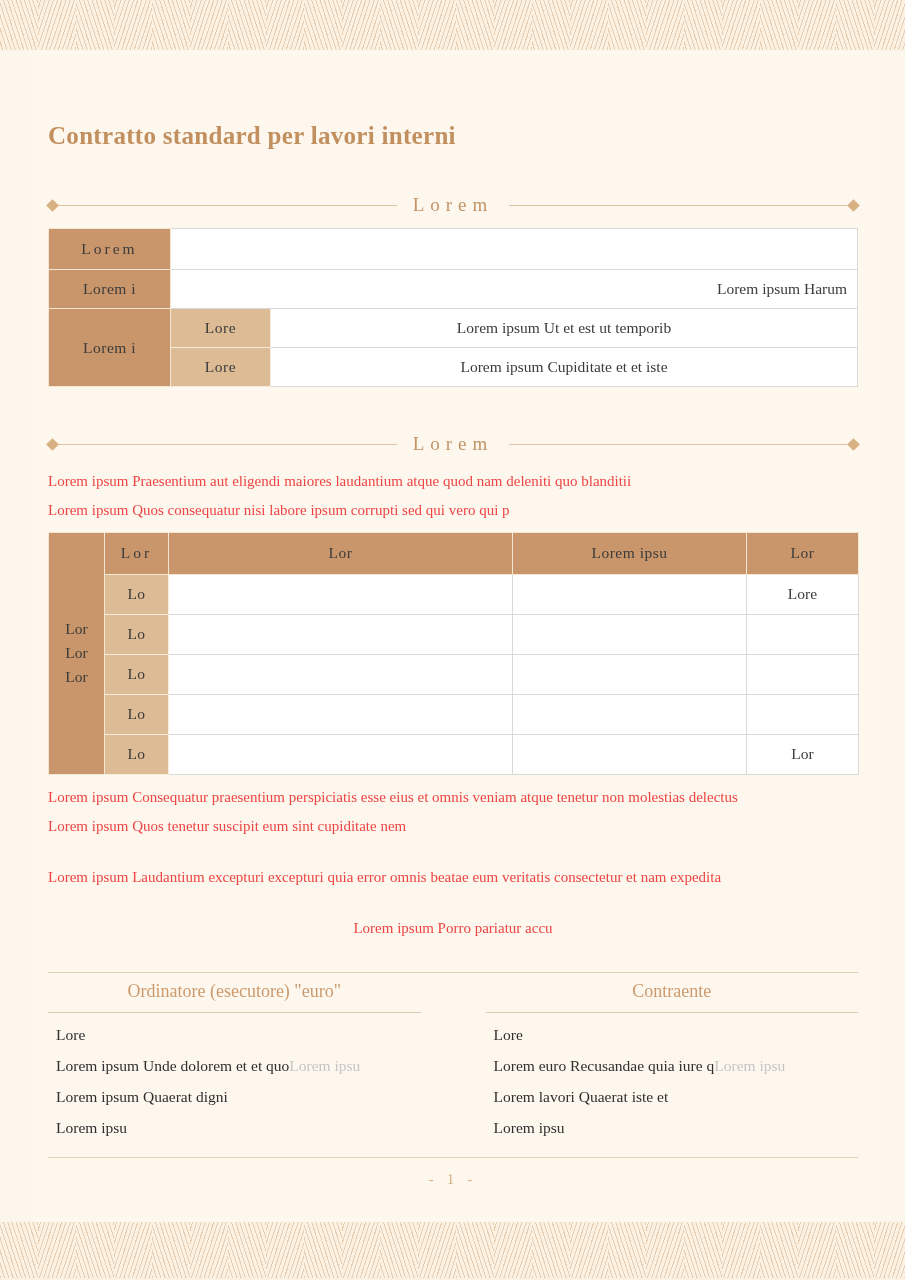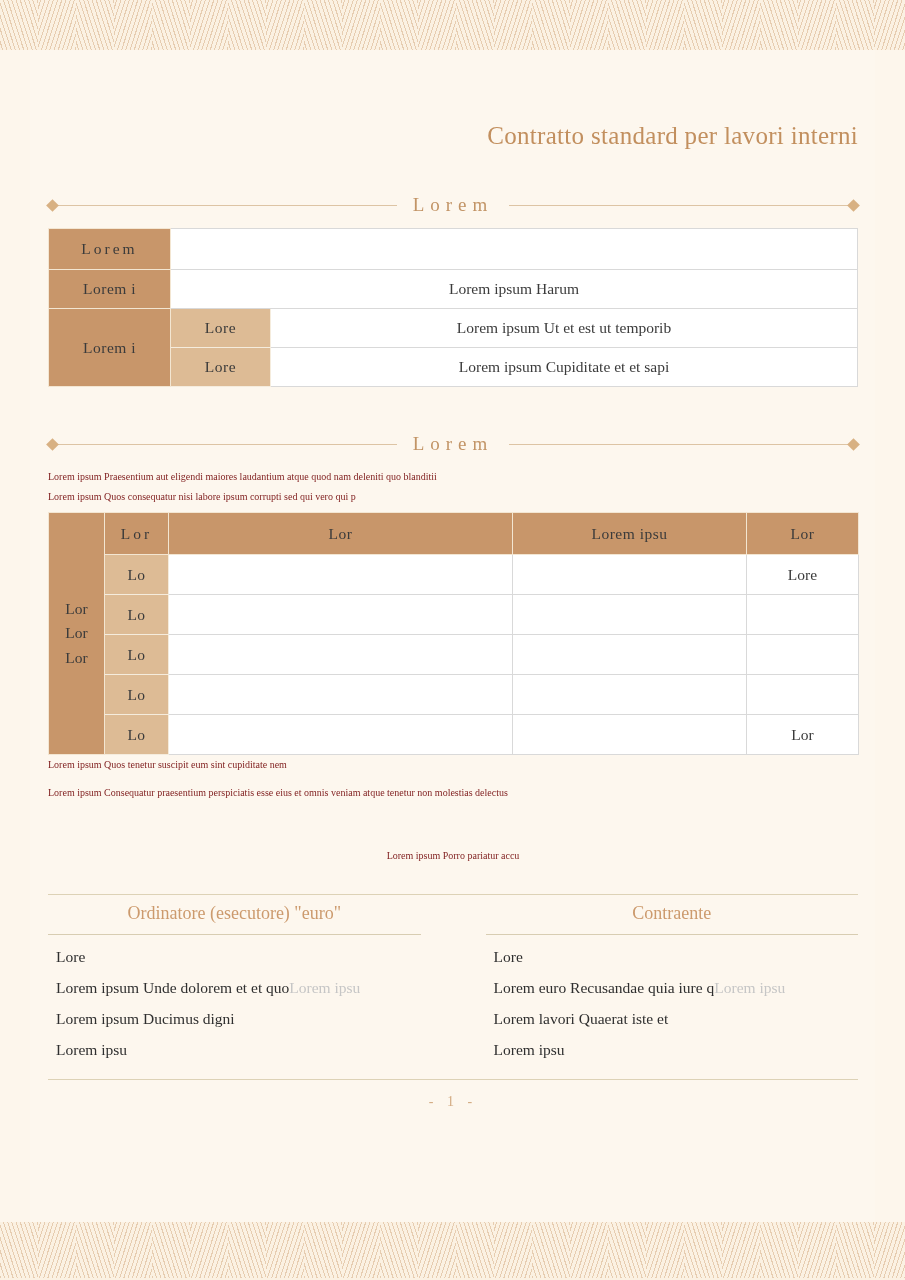--- a/index.html
+++ b/index.html
@@ -64,23 +64,23 @@
 
   .content {
     position: absolute;
     left: 18px;
     top: 0;
     width: 810px;
   }
 
   
   .doc-title {
-    text-align: right;
+    text-align: left;
     font-size: 25px;
-    font-weight: normal;
+    font-weight: bold;
     color: #c28f5e;
     letter-spacing: 0.3px;
     margin-top: 72px;
   }
 
   
   .divider {
     display: flex;
     align-items: center;
     margin-top: 44px;
@@ -133,36 +133,36 @@
   td.hd.tight { letter-spacing: 0.5px; }
   td.sub {
     background: #ddbb95 !important;
     border-color: #f5ecdd !important;
     color: #fdf3e6;
     text-align: center;
     letter-spacing: 0.5px;
     font-size: 15.5px;
   }
   td.c { text-align: center; font-family: Liberation Serif, serif; }
-  td.r { text-align: center; }
+  td.r { text-align: right; }
   td.muted { color: #c9c9c9; text-align: center; }
   td.stack { line-height: 1.55; }
 
   
   .tbl1 td { height: 20px; }
   .tbl1 tr.r1 td { height: 22px; }
 
   
   .tbl2 td { height: 21px; }
   .tbl2 td.hd { padding: 10px 8px; }
 
   
   p.para {
-    font-size: 10px;
-    color: #7f1d1d;
+    font-size: 15px;
+    color: #ef4444;
     margin: 0;
     line-height: 1.95;
   }
   p.para.center { text-align: center; }
   .gap { height: 22px; }
 
   
   .sig-wrap { margin-top: 28px; }
   .sig-top-rule {
     height: 1px;
@@ -268,21 +268,21 @@
           <td class="hd tight">Lorem i</td>
           <td colspan="2" class="r">Lorem ipsum Harum</td>
         </tr>
         <tr>
           <td class="hd tight" rowspan="2">Lorem i</td>
           <td class="sub">Lore</td>
           <td class="c">Lorem ipsum Ut et est ut temporib</td>
         </tr>
         <tr>
           <td class="sub">Lore</td>
-          <td class="c">Lorem ipsum Cupiditate et et sapi</td>
+          <td class="c">Lorem ipsum Cupiditate et et iste</td>
         </tr>
       </tbody>
     </table>
 
     <div class="divider" style="margin-top:46px;">
       <span class="dia"></span>
       <span class="rule"></span>
       <span class="dtext">Lorem</span>
       <span class="rule"></span>
       <span class="dia"></span>
@@ -340,45 +340,46 @@
         </tr>
         <tr>
           <td class="sub">Lo</td>
           <td></td>
           <td></td>
           <td class="muted">Lor</td>
         </tr>
       </tbody>
     </table>
 
+    <p class="para" style="margin-top:8px;">Lorem ipsum Consequatur praesentium perspiciatis esse eius et omnis veniam atque tenetur non molestias delectus</p>
     <p class="para">Lorem ipsum Quos tenetur suscipit eum sint cupiditate nem</p>
-    <p class="para" style="margin-top:8px;">Lorem ipsum Consequatur praesentium perspiciatis esse eius et omnis veniam atque tenetur non molestias delectus</p>
 
     <div class="gap"></div>
 
+    <p class="para">Lorem ipsum Laudantium excepturi excepturi quia error omnis beatae eum veritatis consectetur et nam expedita</p>
 
     <div class="gap"></div>
 
     <p class="para center">Lorem ipsum Porro pariatur accu</p>
 
     <div class="sig-wrap">
       <div class="sig-top-rule"></div>
       <div class="sig-cols">
 
         <div class="sig-col">
           <div class="sig-head">Ordinatore (esecutore) "euro"</div>
           <div class="sig-head-rule"></div>
           <div class="sig-line">
             <span>Lore</span><span class="gr"></span>
           </div>
           <div class="sig-line">
             <span>Lorem ipsum Unde dolorem et et quo</span><span class="gr">Lorem ipsu</span>
           </div>
           <div class="sig-line">
-            <span>Lorem ipsum Ducimus digni</span><span class="gr"></span>
+            <span>Lorem ipsum Quaerat digni</span><span class="gr"></span>
           </div>
           <div class="sig-line">
             <span>Lorem ipsu</span><span class="gr"></span>
           </div>
         </div>
 
         <div class="sig-col">
           <div class="sig-head">Contraente</div>
           <div class="sig-head-rule"></div>
           <div class="sig-line">

